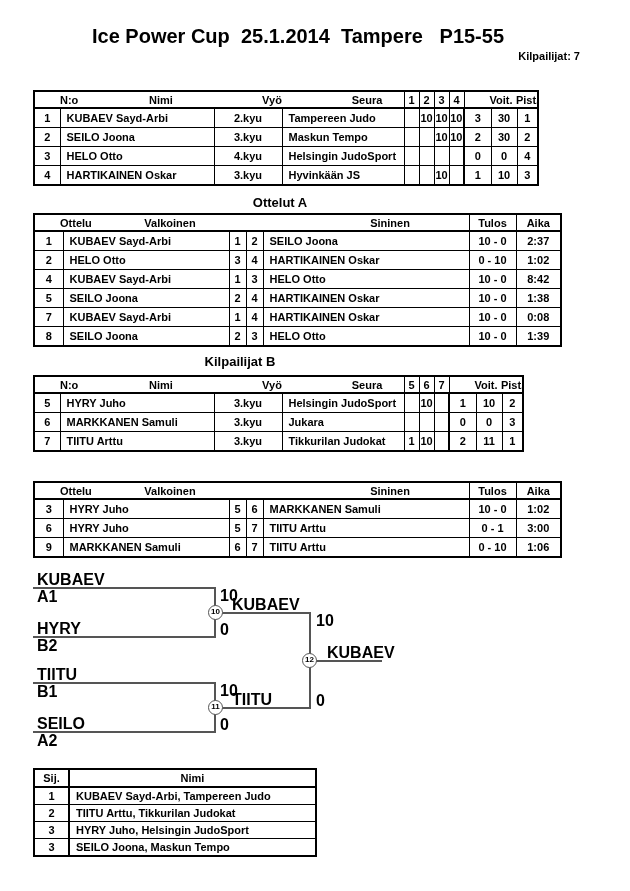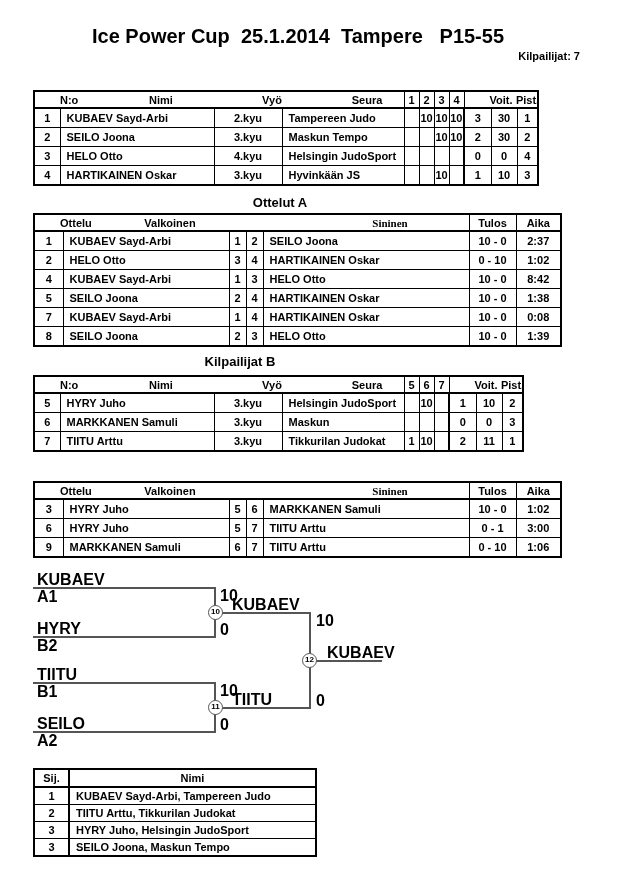--- a/index.html
+++ b/index.html
@@ -26,21 +26,21 @@
   .hp{position:absolute;top:50%;transform:translateY(-50%);text-align:center;padding-left:23px;}
   .hp-no{left:2px;text-align:left;}
   .hp-nimi{left:26px;width:154px;}
   .hp-vyo{left:180px;width:68px;}
   .hp-seura{left:248px;width:122px;}
   .hp-voit{left:0;width:27px;}
   .hp-pist{left:27px;width:26px;}
   .hp-sij{left:53px;width:21px;}
   .hp-ottelu{left:2px;text-align:left;}
   .hp-valk{left:29px;width:166px;}
-  .hp-sin{left:229px;width:206px;font-family:Liberation Serif, serif;}
+  .hp-sin{left:229px;width:206px;}
   .thick-l{border-left:2px solid #000;margin-top:46px;}
   td.c-name,td.c-club{text-align:left;padding-left:6px;}
 
   #pool-a{left:33px;top:90px;}
   #match-a{left:33px;top:213px;}
   #pool-b{left:33px;top:375px;}
   #match-b{left:33px;top:481px;}
   #results{left:33px;top:768px;}
   #results td{height:16px;}
   #results tr.hr td{height:16px;}
@@ -281,21 +281,21 @@
     <td></td>
     <td class="thick-l">1</td>
     <td>10</td>
     <td>2</td>
   </tr>
 
   <tr>
     <td>6</td>
     <td class="c-name">MARKKANEN Samuli</td>
     <td>3.kyu</td>
-    <td class="c-club">Maskun</td>
+    <td class="c-club">Jukara</td>
     <td></td>
     <td></td>
     <td></td>
     <td class="thick-l">0</td>
     <td>0</td>
     <td>3</td>
   </tr>
 
   <tr>
     <td>7</td>

